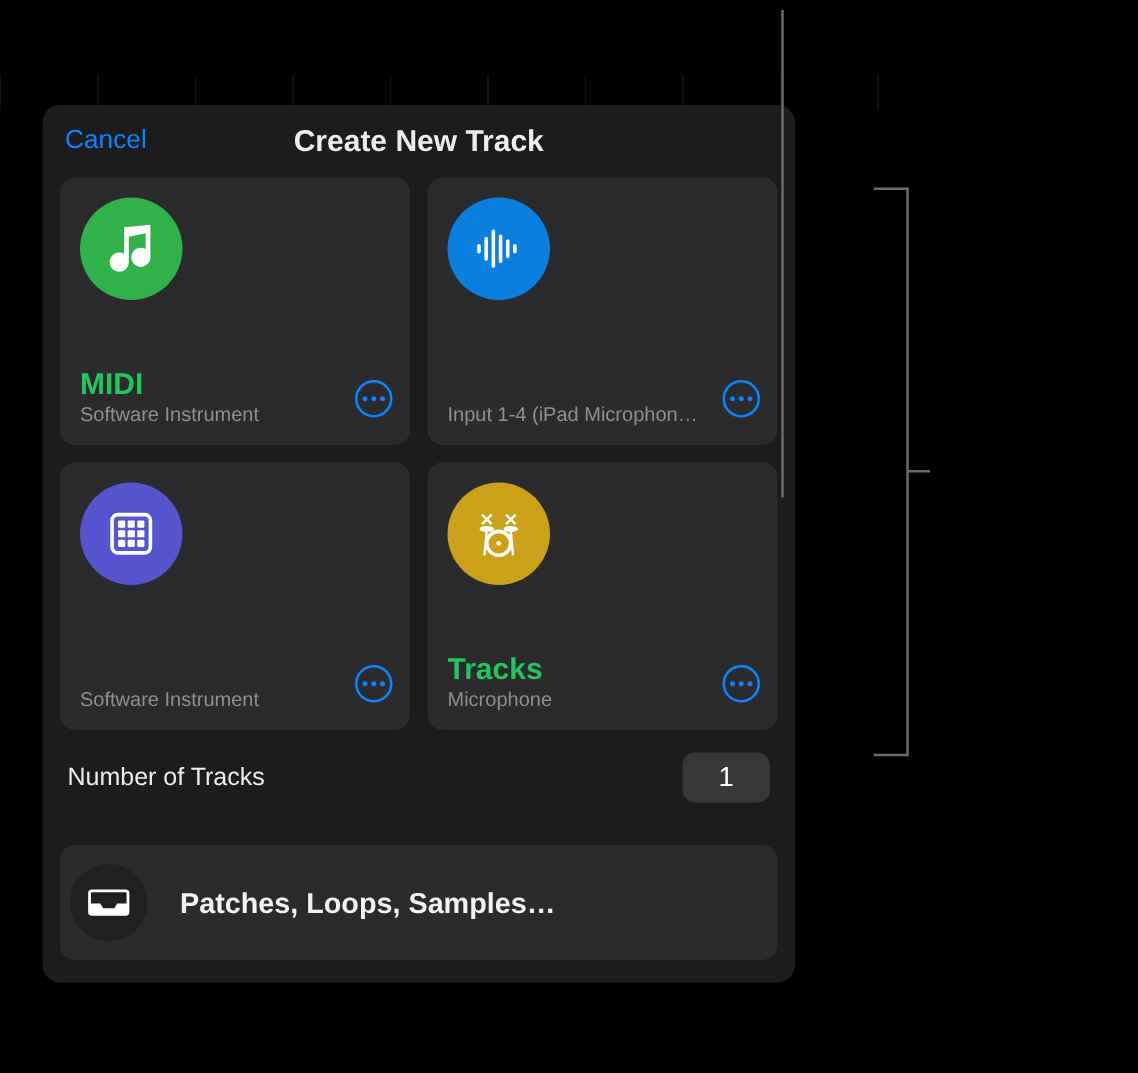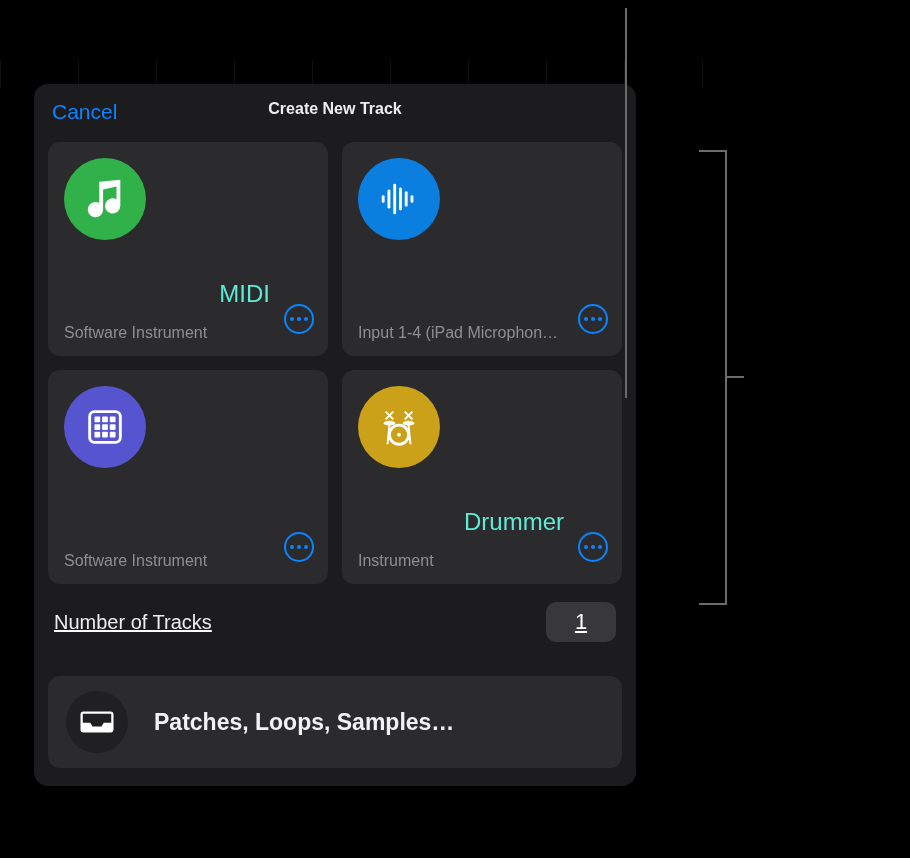--- a/index.html
+++ b/index.html
@@ -51,21 +51,21 @@
     background: none;
     border: none;
     cursor: pointer;
   }
   .sheet-title {
     position: absolute;
     left: 0; right: 0;
     text-align: center;
     top: 2px;
     color: #ecedee;
-    font-size: 16px;
+    font-size: 24px;
     font-weight: 600;
   }
 
   .grid {
     display: grid;
     grid-template-columns: 1fr 1fr;
     gap: 14px;
   }
 
   .track-card {
@@ -94,32 +94,31 @@
   .card-icon svg { width: 46px; height: 46px; fill: #fff; }
 
   .card-labels {
     position: absolute;
     left: 16px;
     right: 58px;
     bottom: 14px;
   }
   .card-title {
     font-size: 24px;
-    font-weight: 400;
-    color: #5eead4;
+    font-weight: 700;
+    color: #22c55e;
     line-height: 1.15;
     white-space: nowrap;
     overflow: hidden;
     text-overflow: ellipsis;
-    text-align: right;
   }
   .card-subtitle {
     font-size: 16px;
     color: #8e8e93;
-    margin-top: 16px;
+    margin-top: 2px;
     white-space: nowrap;
     overflow: hidden;
     text-overflow: ellipsis;
   }
 
   .more-btn {
     position: absolute;
     right: 14px;
     bottom: 22px;
     width: 30px;
@@ -138,21 +137,20 @@
     border-radius: 50%;
     margin: 0 1.5px;
   }
 
   .count-row {
     display: flex;
     align-items: center;
     justify-content: space-between;
     margin-top: 18px;
     padding: 0 6px;
-    text-decoration: underline;
   }
   .count-label {
     font-size: 20px;
     color: #ecedee;
   }
   .stepper {
     background: #38383a;
     border-radius: 10px;
     min-width: 70px;
     height: 40px;
@@ -165,21 +163,21 @@
     font-size: 22px;
   }
 
   .patches-row {
     margin-top: 34px;
     background: #2b2b2d;
     border-radius: 12px;
     height: 92px;
     display: flex;
     align-items: center;
-    padding: 0 18px;
+    padding: 0 8px;
     cursor: pointer;
   }
   .tray-icon-wrap {
     width: 62px;
     height: 62px;
     border-radius: 50%;
     background: #202022;
     display: flex;
     align-items: center;
     justify-content: center;
@@ -320,22 +318,22 @@
           <line x1="38" y1="8" x2="30" y2="16" stroke="#fff" stroke-width="2"></line>
           <ellipse cx="14" cy="20" rx="6" ry="2.5"></ellipse>
           <ellipse cx="34" cy="20" rx="6" ry="2.5"></ellipse>
           <circle cx="24" cy="32" r="10" fill="none" stroke="#fff" stroke-width="3"></circle>
           <circle cx="24" cy="32" r="2"></circle>
           <line x1="14" y1="22" x2="12" y2="42" stroke="#fff" stroke-width="2"></line>
           <line x1="34" y1="22" x2="36" y2="42" stroke="#fff" stroke-width="2"></line>
         </svg>
       </div>
       <div class="card-labels">
-        <div class="card-title">Drummer</div>
-        <div class="card-subtitle">Instrument</div>
+        <div class="card-title">Tracks</div>
+        <div class="card-subtitle">Microphone</div>
       </div>
       <button class="more-btn">
         <span class="dot"></span>
           <span class="dot"></span>
           <span class="dot"></span>
       </button>
     </div>
 
   </div>
 

